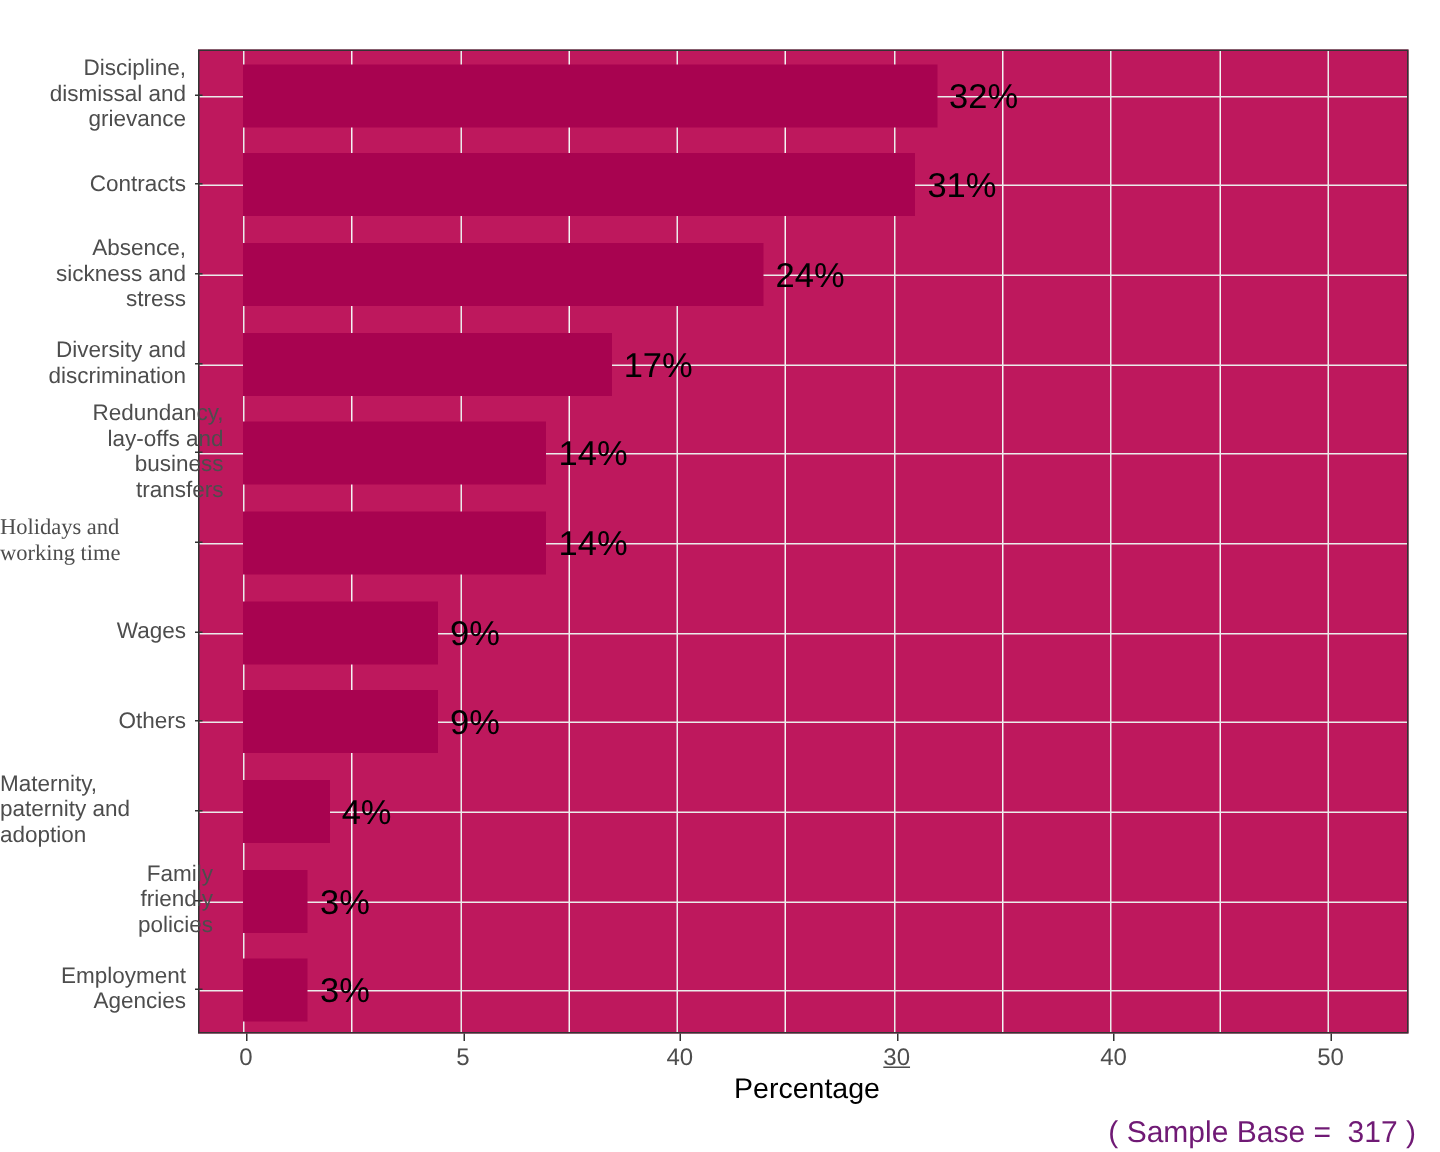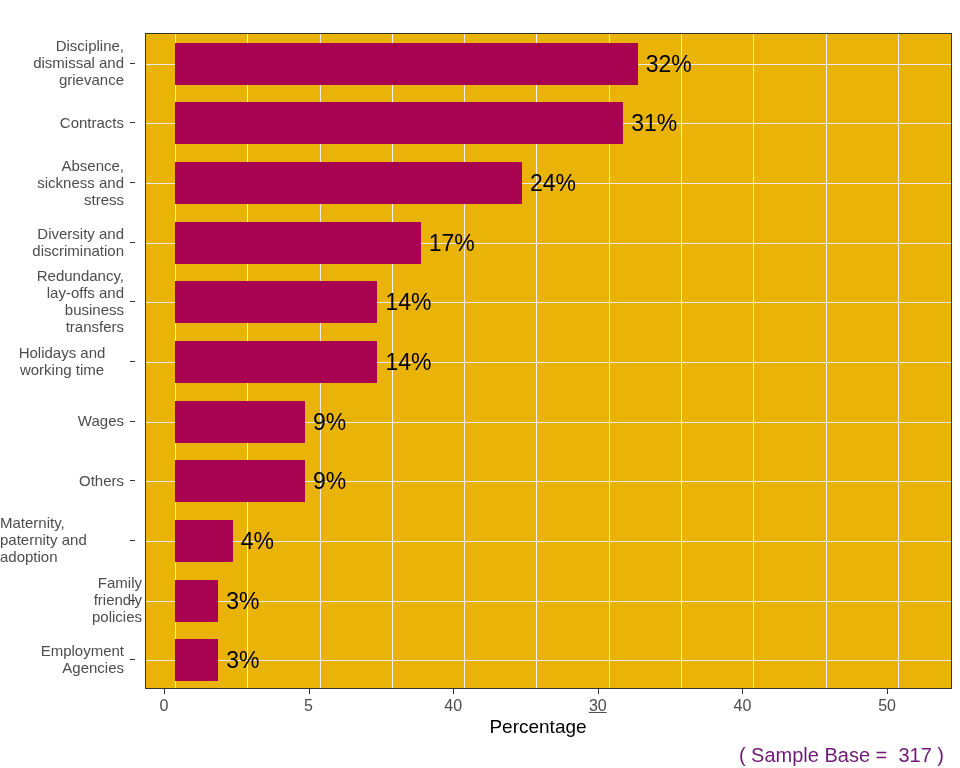--- a/index.html
+++ b/index.html
@@ -18,25 +18,25 @@
   #chart-root {
     position: absolute;
     left: 0; top: 0;
     width: 960px;
     height: 768px;
   }
 
   
   .panel {
     position: absolute;
-    left: 145px;
+    left: 132px;
     top: 33px;
     width: 807px;
     height: 656px;
-    background: #eab308;
+    background: #be185d;
     border: 1px solid #333333;
     box-sizing: border-box;
     overflow: hidden;
   }
 
   .gridline-major {
     position: absolute;
     top: 0;
     bottom: 0;
     width: 1px;
@@ -188,26 +188,26 @@
       <div class="ytick-mark" style="top: 62.8182px;"></div>
       <div class="ytick-label" style="width: 124px; left: 0px; right: auto; text-align: right; top: 113.955px;">Contracts</div>
       <div class="ytick-mark" style="top: 122.455px;"></div>
       <div class="ytick-label" style="width: 124px; left: 0px; right: auto; text-align: right; top: 156.591px;">Absence,
 sickness and
 stress</div>
       <div class="ytick-mark" style="top: 182.091px;"></div>
       <div class="ytick-label" style="width: 124px; left: 0px; right: auto; text-align: right; top: 224.727px;">Diversity and
 discrimination</div>
       <div class="ytick-mark" style="top: 241.727px;"></div>
-      <div class="ytick-label" style="width: 124px; left: 0px; right: auto; text-align: right; top: 267.364px;">Redundancy,
+      <div class="ytick-label" style="width: 124px; left: 0px; right: auto; text-align: right; top: 267.364px; padding-left: 25px;">Redundancy,
 lay-offs and
 business
 transfers</div>
       <div class="ytick-mark" style="top: 301.364px;"></div>
-      <div class="ytick-label" style="width: 124px; left: 0px; right: auto; text-align: center; top: 344px;">Holidays and
+      <div class="ytick-label" style="width: 124px; left: 0px; right: auto; text-align: left; top: 344px; font-family: Liberation Serif, serif;">Holidays and
 working time</div>
       <div class="ytick-mark" style="top: 361px;"></div>
       <div class="ytick-label" style="width: 124px; left: 0px; right: auto; text-align: right; top: 412.136px;">Wages</div>
       <div class="ytick-mark" style="top: 420.636px;"></div>
       <div class="ytick-label" style="width: 124px; left: 0px; right: auto; text-align: right; top: 471.773px;">Others</div>
       <div class="ytick-mark" style="top: 480.273px;"></div>
       <div class="ytick-label" style="width: 124px; left: 0px; right: auto; text-align: left; top: 514.409px;">Maternity,
 paternity and
 adoption</div>
       <div class="ytick-mark" style="top: 539.909px;"></div>

